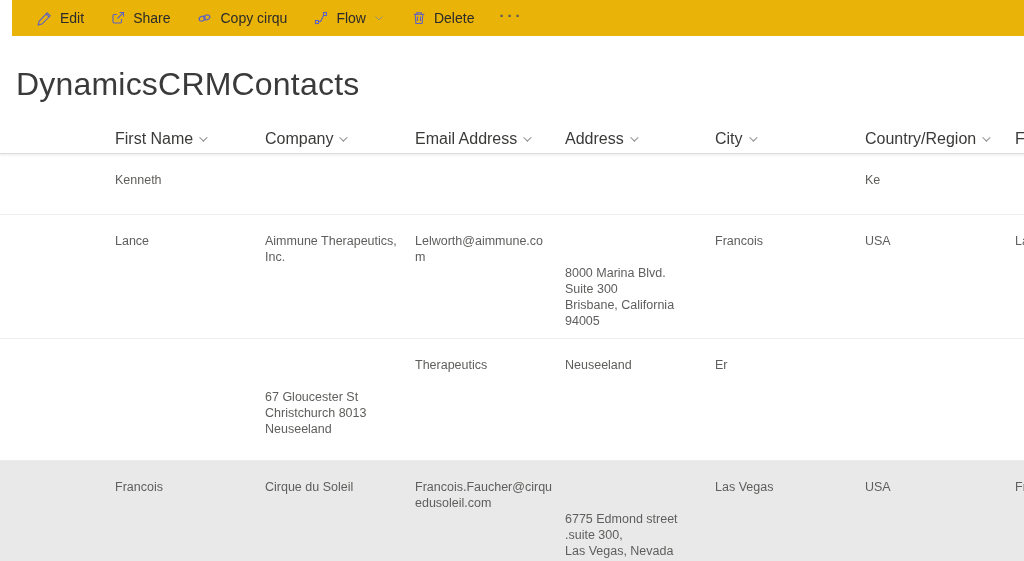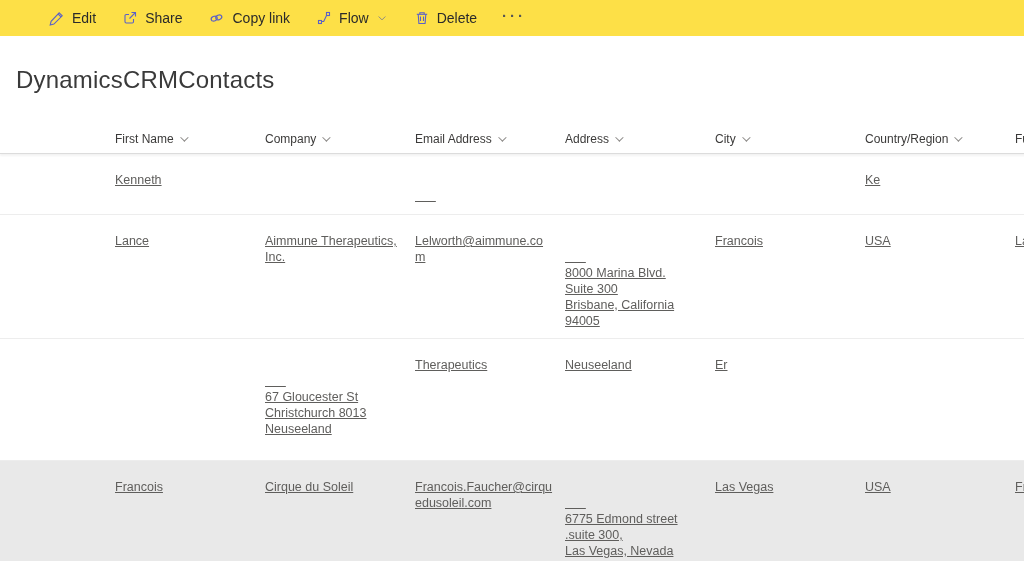--- a/index.html
+++ b/index.html
@@ -1,50 +1,50 @@
 <!DOCTYPE html>
 <html><head>
 <meta charset="utf-8">
 <style>
   * { margin:0; padding:0; box-sizing:border-box; }
   html,body { width:1024px; height:561px; overflow:hidden; background:#fff;
     font-family:"Liberation Sans", sans-serif; }
 
   
-  .toolbar { height:36px; background:#fde047; display:flex; align-items:center;
-    padding-left:36px; }
+  .toolbar { height:36px; background:#eab308; display:flex; align-items:center;
+    padding-left:12px;margin-left:12px; }
   .tb-item { display:flex; align-items:center; gap:7px; background:none; border:none;
     height:36px; padding:0 13px; font-family:inherit; font-size:14px; color:#2b2b2b;
     cursor:pointer; }
   .tb-item svg { display:block; }
   .tb-overflow { background:none; border:none; font-size:15px; color:#555;
     letter-spacing:3px; padding:0 12px 6px 12px; cursor:pointer; font-weight:bold; }
 
   
   .title-wrap { padding:30px 0 0 16px; height:70px; }
-  .title-wrap h1 { font-size:24px; font-weight:300; color:#3a3a3a; letter-spacing:.2px; }
+  .title-wrap h1 { font-size:32px; font-weight:300; color:#3a3a3a; letter-spacing:.2px; }
 
   
   .list-viewport { width:1024px; overflow:hidden; }
   .grid-row { display:grid; grid-template-columns:115px repeat(7,150px); width:1165px; }
 
   .thead { height:30px; margin-top:18px; align-items:center;
     border-bottom:1px solid #dcdcdc; box-shadow:0 2px 2px rgba(0,0,0,.05); }
-  .hcell { display:flex; align-items:center; gap:6px; font-size:12px; color:#3b3a39;
+  .hcell { display:flex; align-items:center; gap:6px; font-size:16px; color:#3b3a39;
     cursor:pointer; padding-right:8px; }
   .chev { width:6px; height:6px; border-right:1px solid #8a8886; border-bottom:1px solid #8a8886;
     transform:rotate(45deg) translateY(-2px); display:inline-block; flex:0 0 auto; }
 
   .trow { border-bottom:1px solid #ededed; }
   .trow.r1 { height:61px; }
   .trow.r2 { height:124px; }
   .trow.r3 { height:122px; }
   .trow.r4 { height:120px; background:#e9e9e9; border-bottom:none; }
   .cell { padding:18px 14px 0 0; font-size:12.5px; line-height:16px; color:#5f5e5c;
-    white-space:pre; overflow:hidden;text-decoration:underline; }
+    white-space:pre; overflow:hidden; }
   .cell .muted { color:#a6a4a2; }
   .gutter { cursor:pointer; }
 </style>
 </head>
 <body>
 
 <div class="toolbar">
 
   <button class="tb-item">
     <svg width="16" height="16" viewBox="0 0 16 16" fill="none" stroke="#5b61c6" stroke-width="1.1">
@@ -61,21 +61,21 @@
         <path d="M13.3 2.7L7.5 8.5"></path>
     </svg>
     <span>Share</span>
   </button>
 
   <button class="tb-item">
     <svg width="17" height="16" viewBox="0 0 17 16" fill="none" stroke="#5b61c6" stroke-width="1.2">
       <ellipse cx="6.2" cy="8.6" rx="3.1" ry="2.3" transform="rotate(-25 6.2 8.6)"></ellipse>
       <ellipse cx="10.8" cy="7.4" rx="3.1" ry="2.3" transform="rotate(-25 10.8 7.4)"></ellipse>
     </svg>
-    <span>Copy link</span>
+    <span>Copy cirqu</span>
   </button>
 
   <button class="tb-item">
     <svg width="16" height="16" viewBox="0 0 16 16" fill="none" stroke="#5b61c6" stroke-width="1.1">
       <rect x="2.5" y="10.5" width="3" height="3"></rect>
       <rect x="10.5" y="2.5" width="3" height="3"></rect>
       <path d="M5.5 11.5h2.2l2.8-6h1.5"></path>
     </svg>
     <span>Flow</span>
     <svg width="12" height="12" viewBox="0 0 16 16" fill="none" stroke="#8a8886" stroke-width="1.3">

